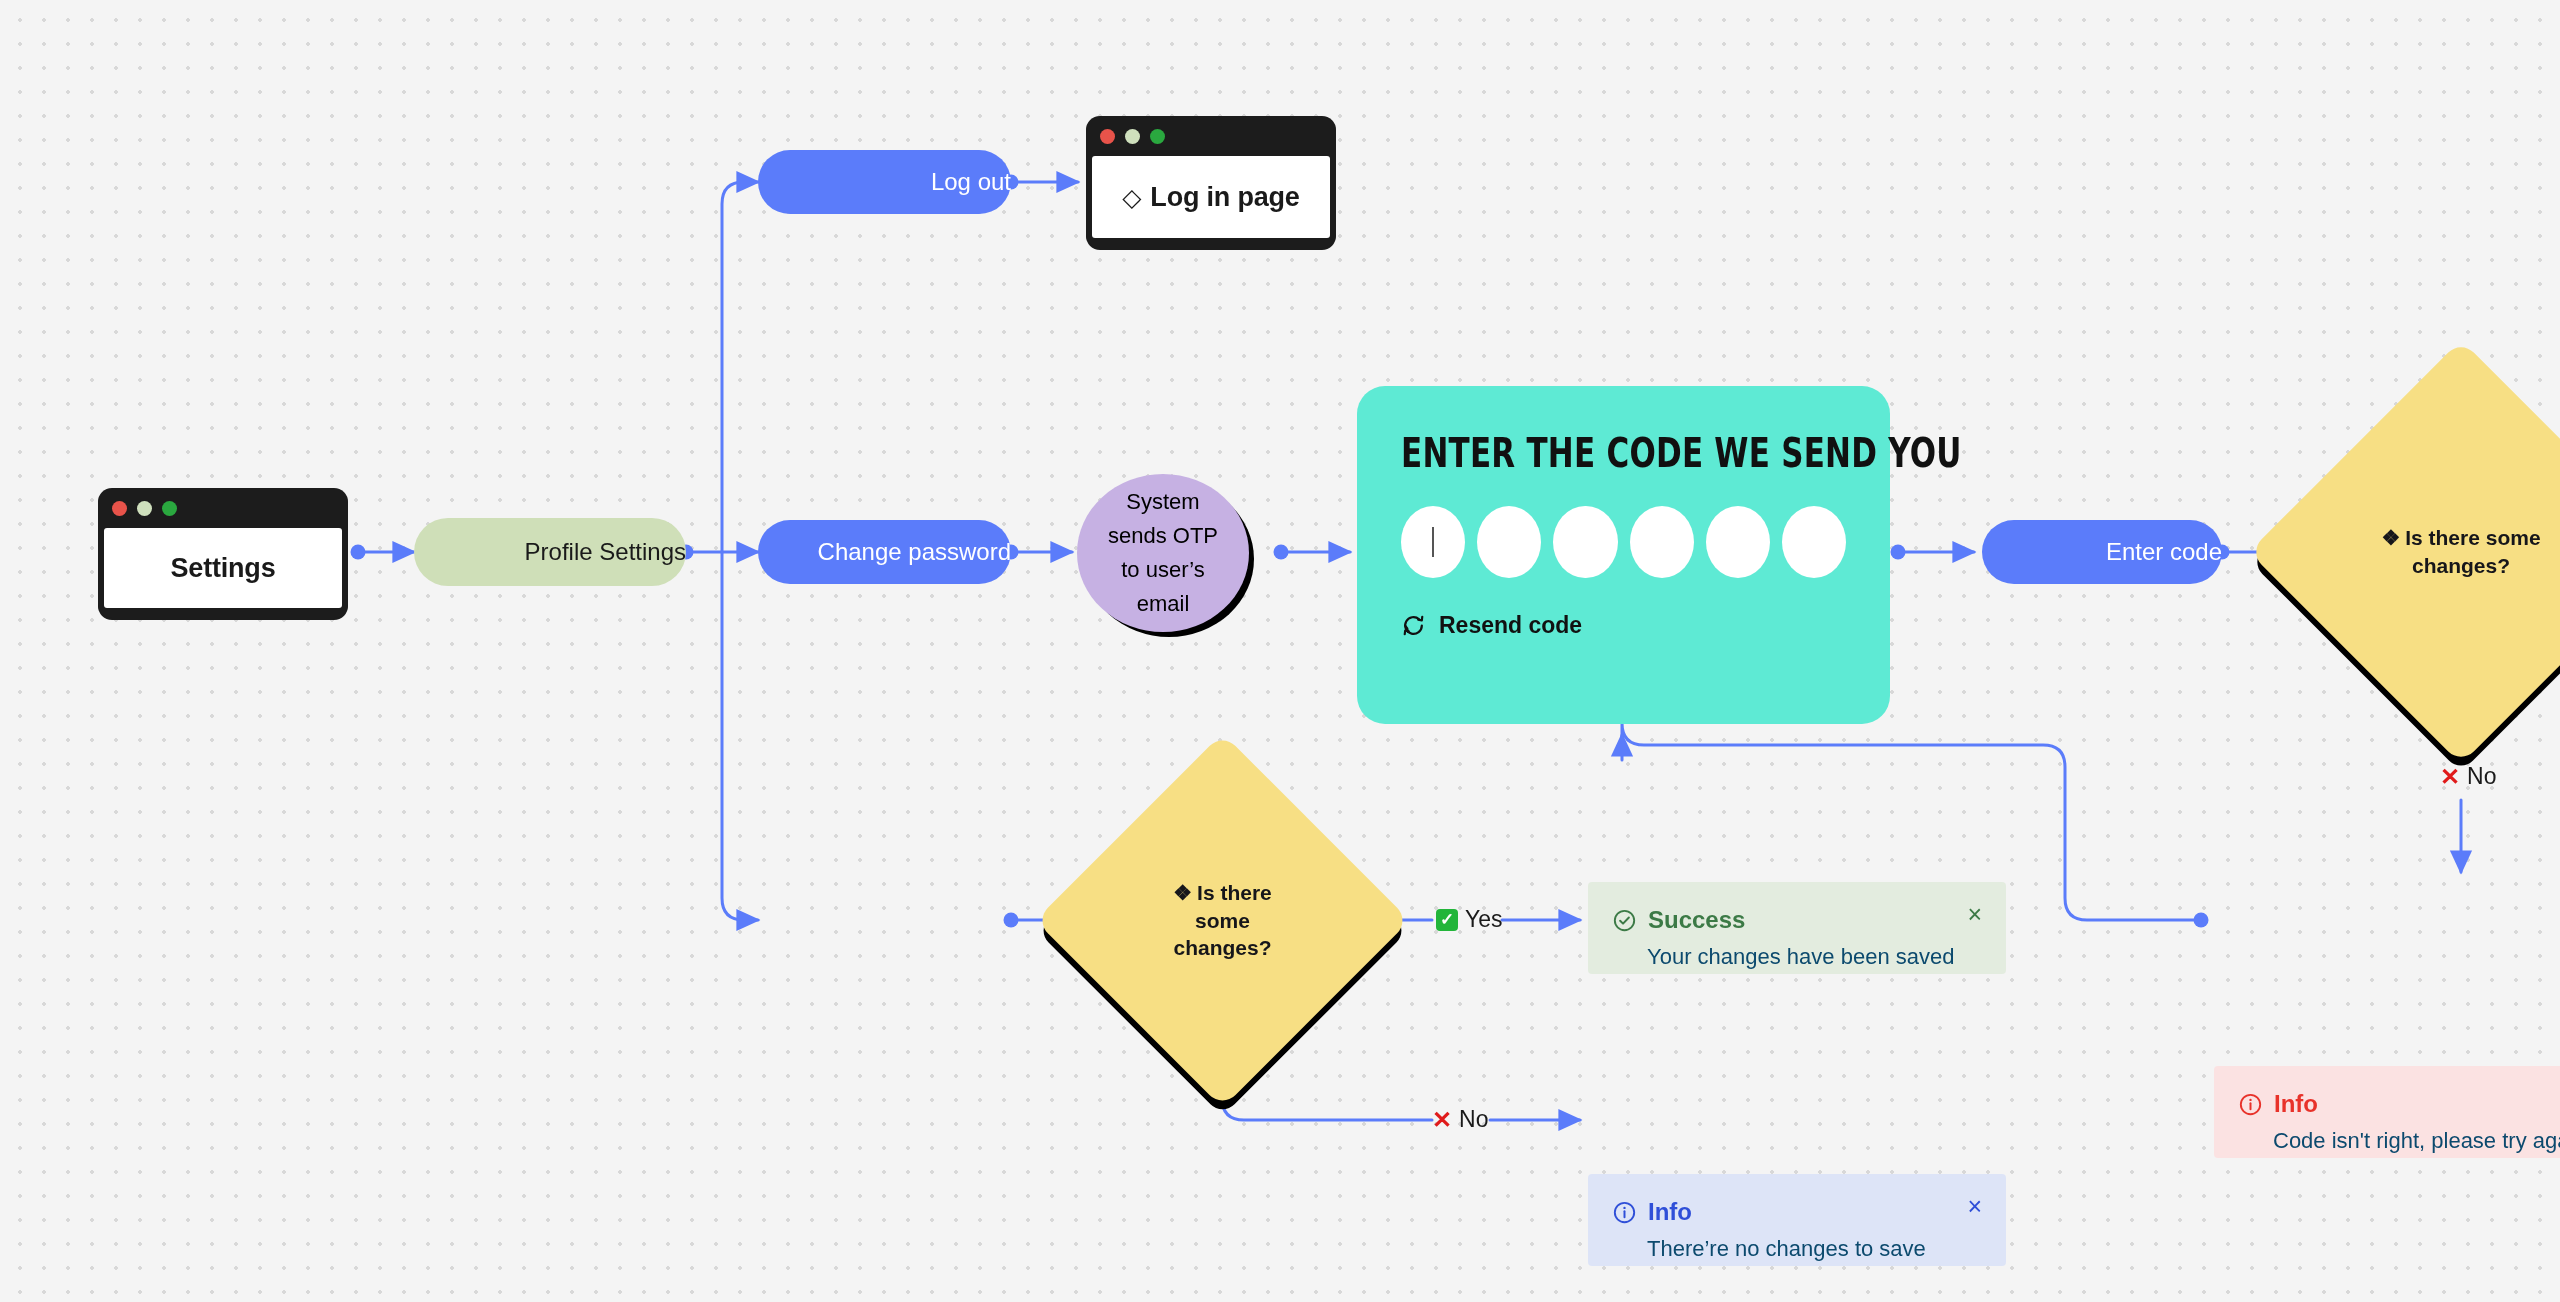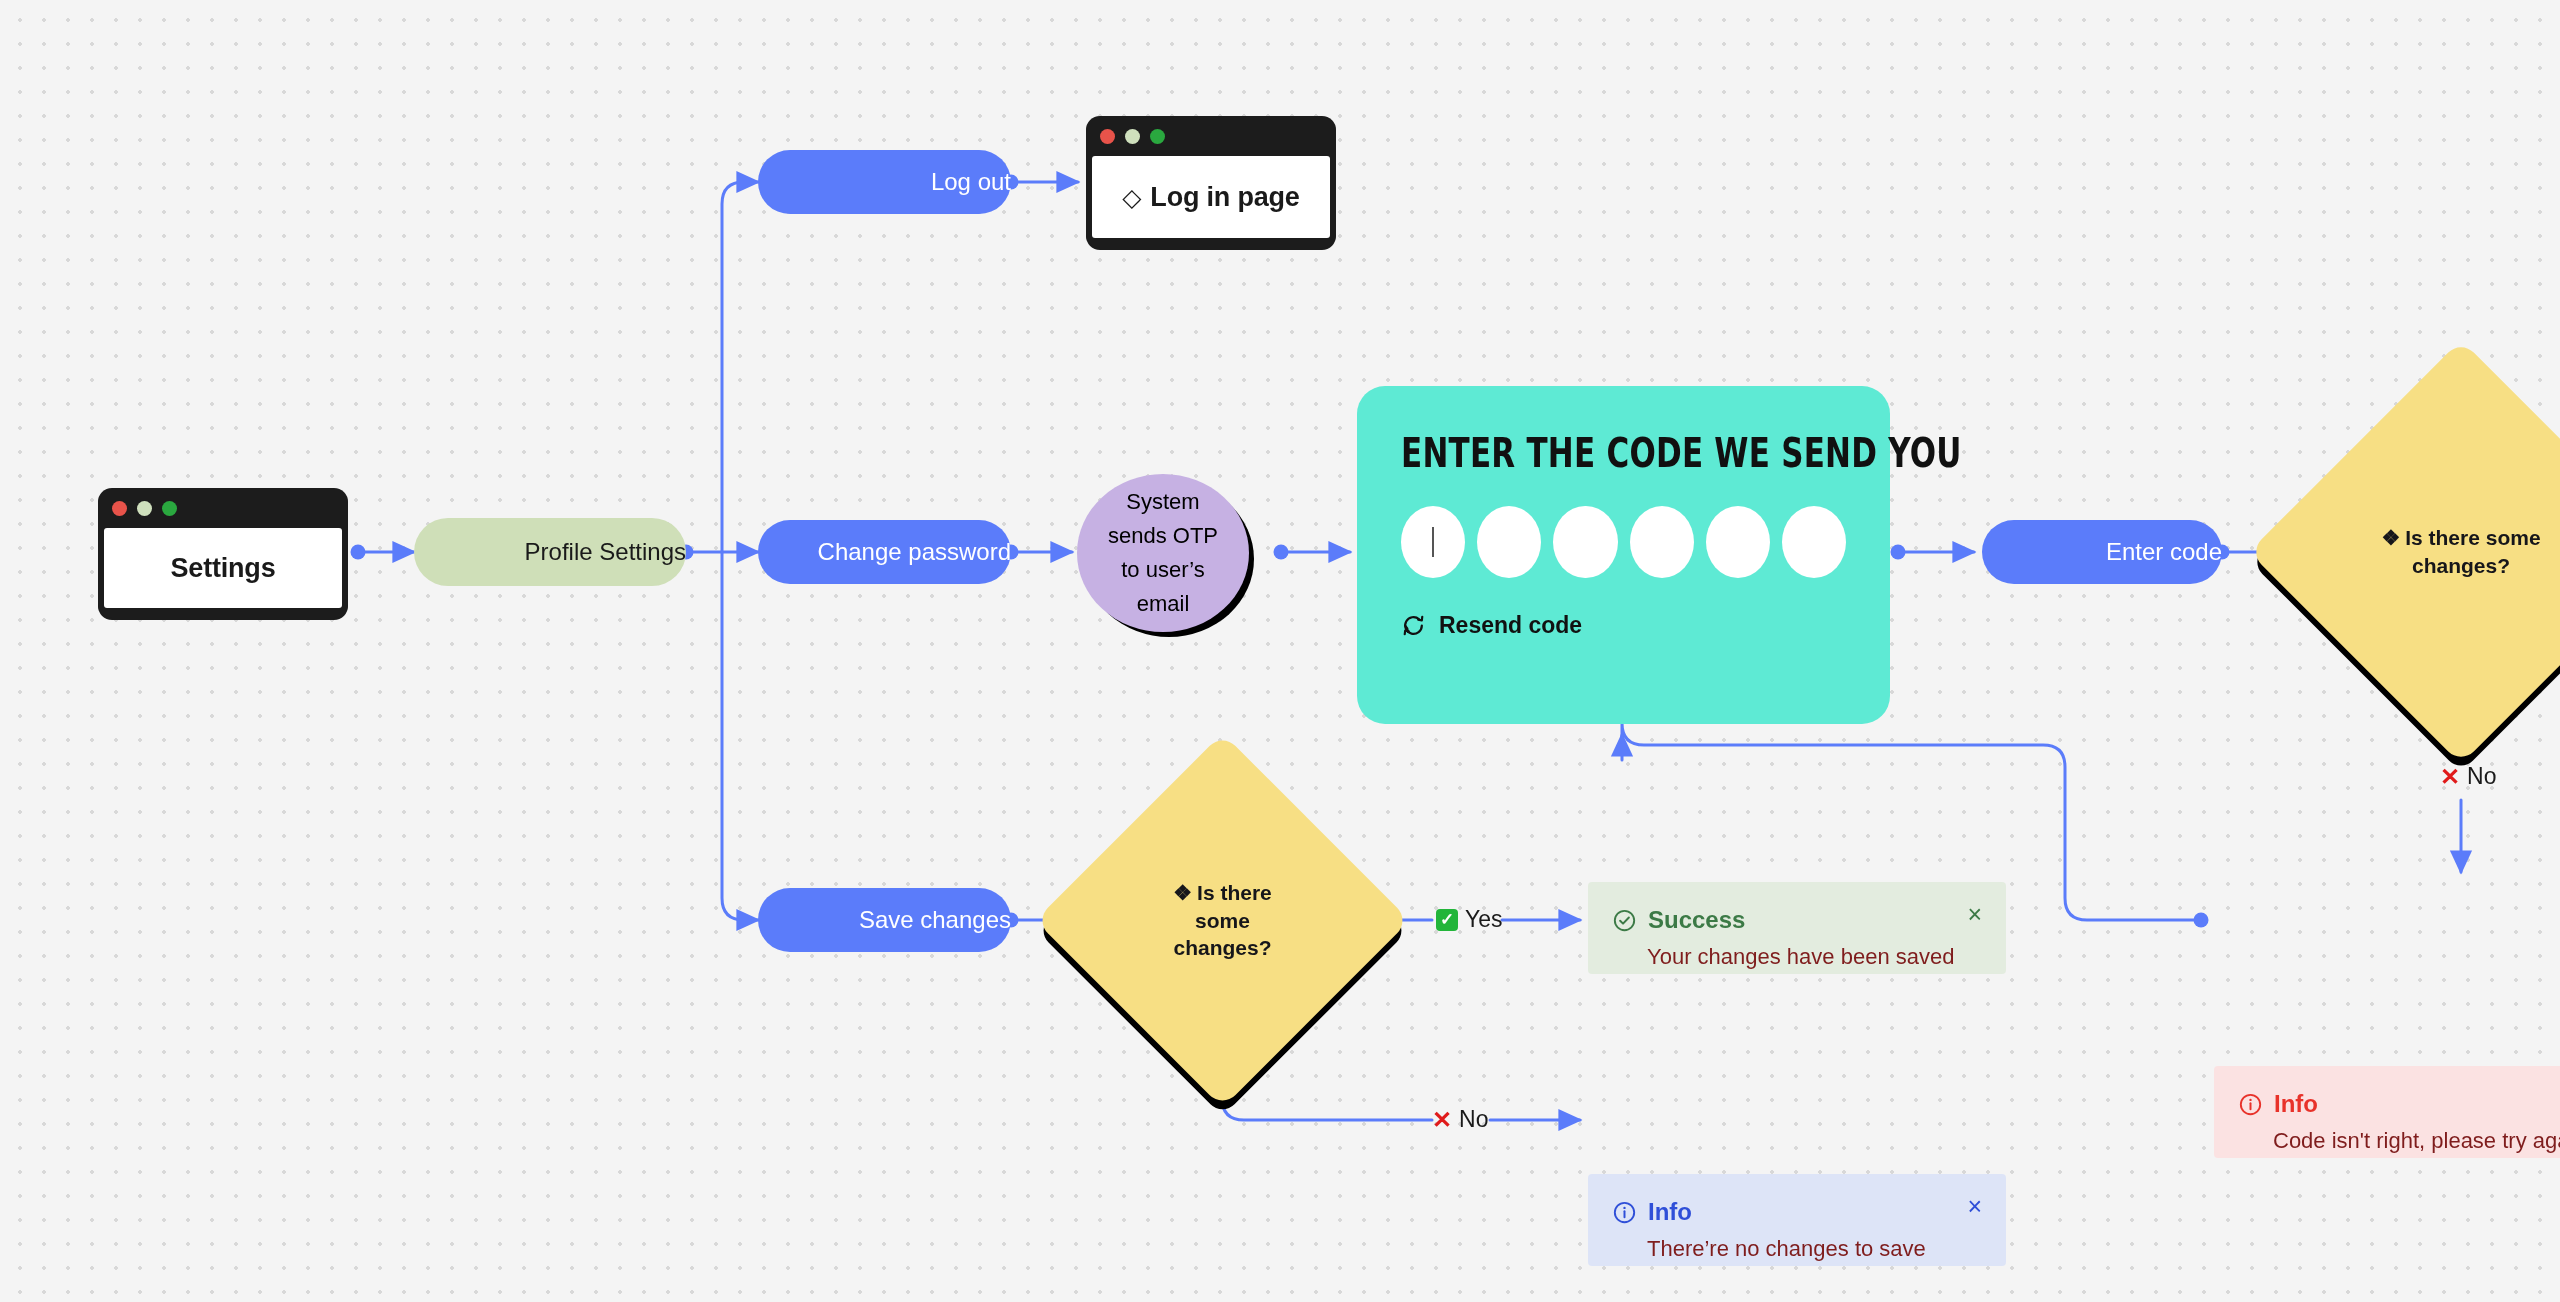--- a/index.html
+++ b/index.html
@@ -192,21 +192,21 @@
     display: flex;
     align-items: center;
     gap: 11px;
     font-size: 24px;
     font-weight: 700;
   }
   .toast-body {
     margin-top: 10px;
     margin-left: 35px;
     font-size: 22px;
-    color: #7f1d1d;
+    color: #0c4a6e;
   }
   .toast-close {
     position: absolute;
     top: 20px;
     right: 24px;
     font-size: 25px;
     line-height: 1;
     font-weight: 400;
   }
   .toast.success { background: #e3ecdf; }
@@ -333,23 +333,20 @@
     <div class="browser-body" style="height:82px;">
       <span class="glyph">◇</span>
       <span>Log in page</span>
     </div>
   </div>
 
   <div class="node pill blue" style="left:758px; top:520px; width:253px; height:64px;">
     <span>Change password</span>
   </div>
 
-  <div class="node pill blue" style="left:758px; top:888px; width:253px; height:64px;">
-    <span>Save changes</span>
-  </div>
 
   <div class="node circle-node" style="left:1077px; top:474px; width:172px; height:158px;">
     <span>System sends OTP to user’s email</span>
   </div>
 
   <div class="node otp-card" style="left:1357px; top:386px; width:533px; height:338px;">
     <div class="otp-title">Enter the code we send you</div>
     <div class="otp-inputs">
       <div class="otp-box">
           <span class="caret"></span>

